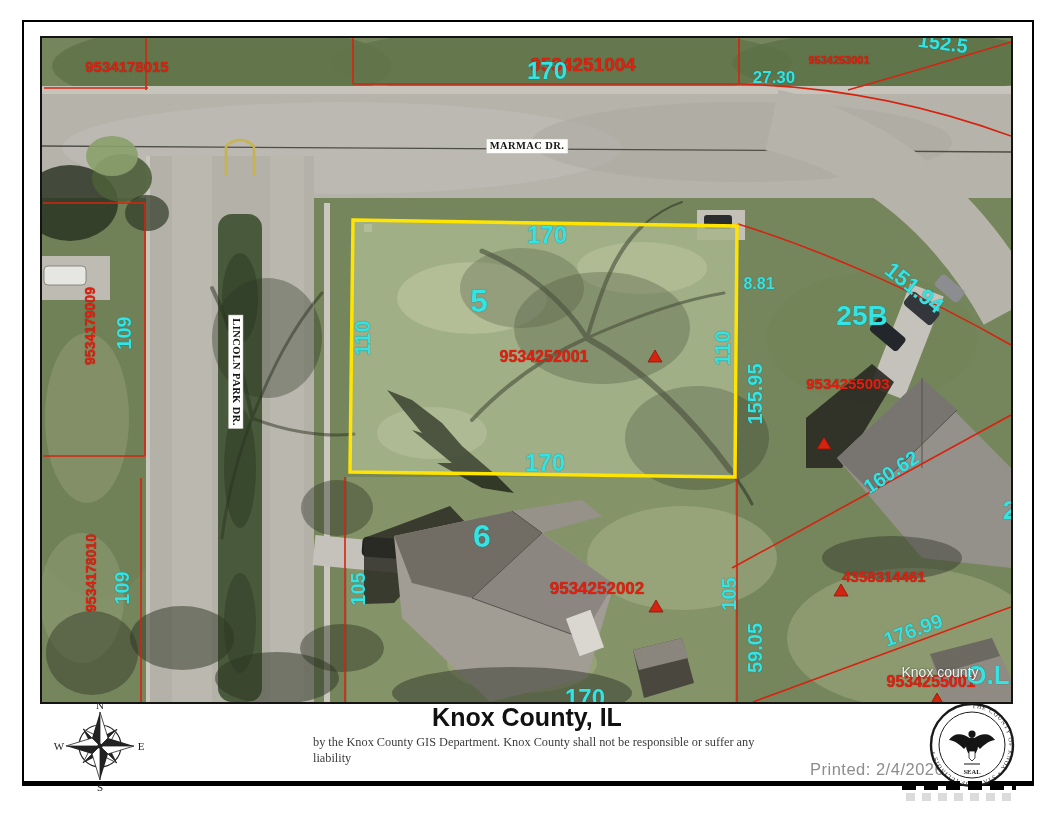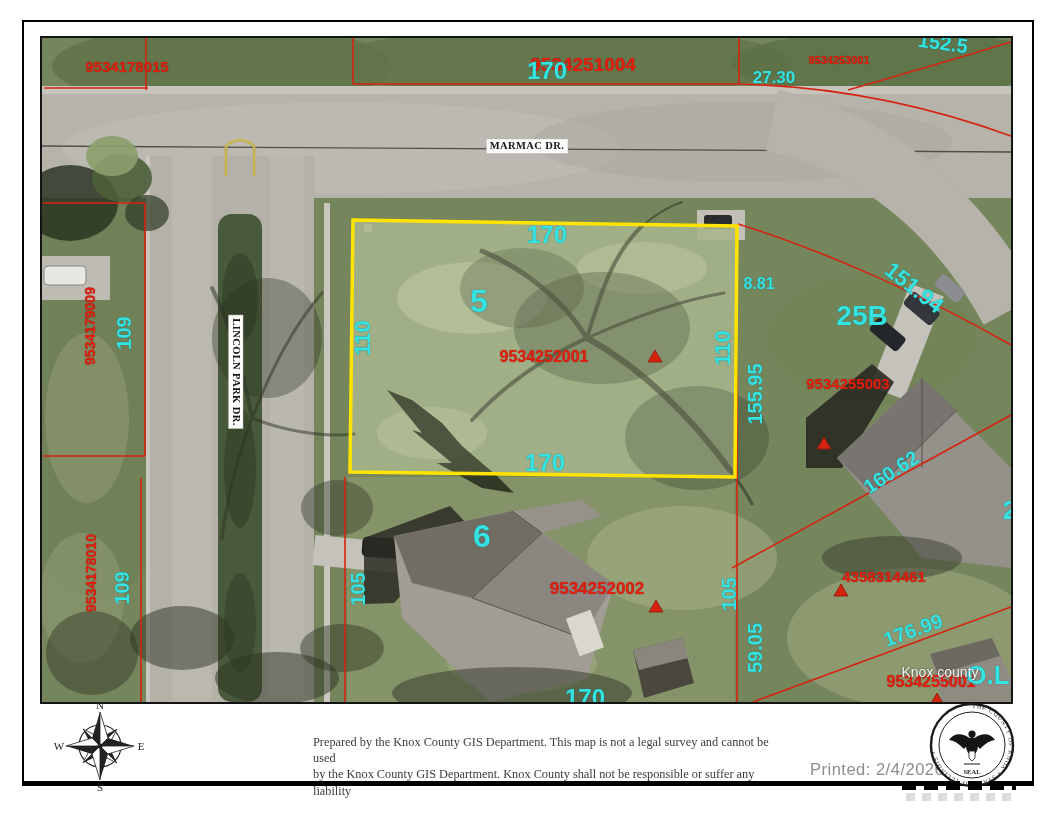--- a/index.html
+++ b/index.html
@@ -225,23 +225,23 @@
     <use href="#pc" transform="rotate(270 48 48)"></use>
     <circle cx="48" cy="48" r="2.6" fill="#222"></circle>
     <g font-family="Liberation Serif,serif" font-size="11" fill="#222" text-anchor="middle">
       <text x="48" y="11">N</text>
       <text x="48" y="93">S</text>
       <text x="7" y="52">W</text>
       <text x="89" y="52">E</text>
     </g>
   </svg>
 
+  <div class="footer-title">Knox County, IL</div>
 
   <div class="disclaimer">
-    <div>Prepared by the Knox County GIS Department. This map is not a legal survey and cannot be used</div>
     <div>by the Knox County GIS Department.  Knox County shall not be responsible or suffer any liability</div>
 
   </div>
 
   <div class="printed">Printed: 2/4/2026</div>
 
   <svg style="position:absolute;left:927px;top:700px;" width="90" height="90" viewBox="0 0 90 90">
     <circle cx="45" cy="45" r="41" fill="#fff" stroke="#1a1a1a" stroke-width="2.4"></circle>
     <circle cx="45" cy="45" r="33" fill="none" stroke="#1a1a1a" stroke-width="1"></circle>
     <defs>

